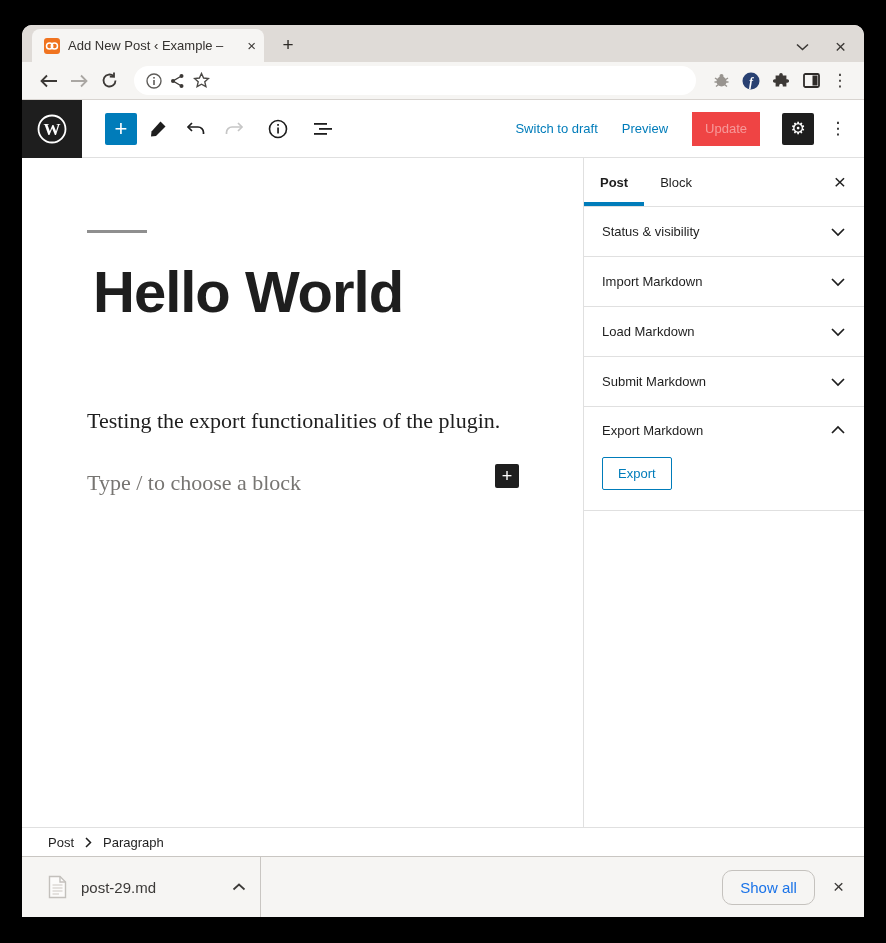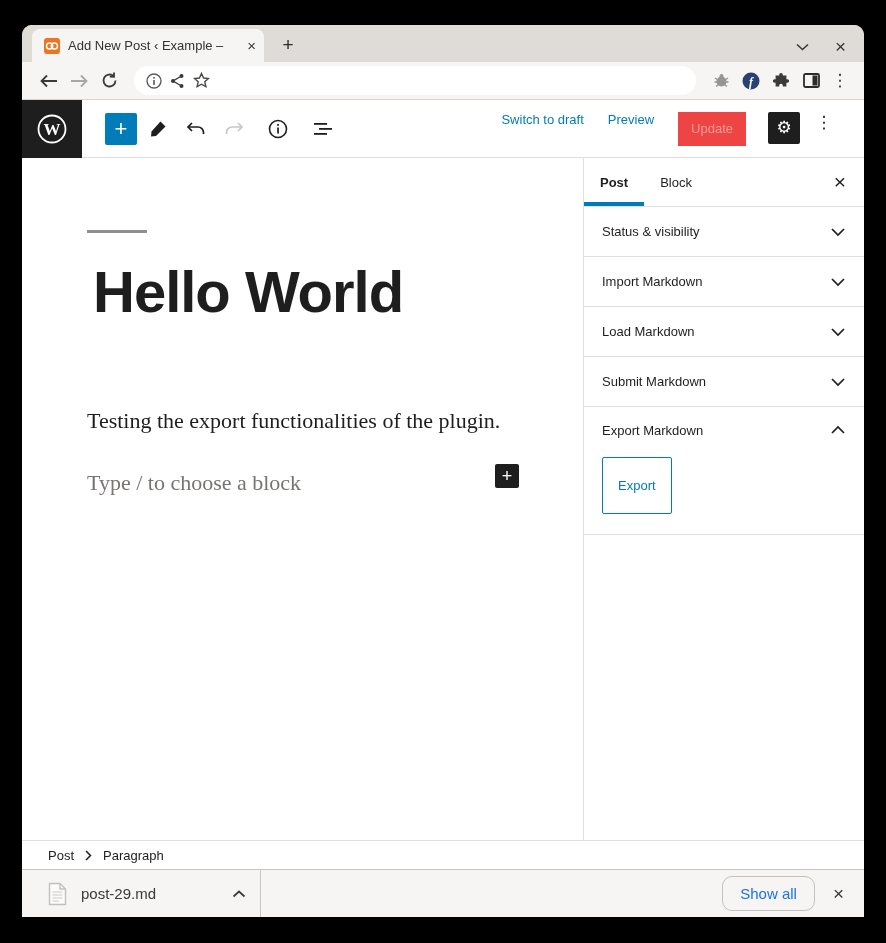--- a/index.html
+++ b/index.html
@@ -28,21 +28,21 @@
   .url { font-size:14px; white-space:nowrap; overflow:hidden; flex:1; color:#8a8884; }
   .url b { color:#222120; font-weight:400; }
   .ext { width:26px; height:26px; display:flex; align-items:center; justify-content:center; }
 
   
   .wp-header { height:58px; background:#fff; border-bottom:1px solid #e0e0e0; display:flex; align-items:center; flex:0 0 auto; }
   .wp-logo { width:60px; height:58px; background:#1e1e1e; display:flex; align-items:center; justify-content:center; flex:0 0 auto; }
   .inserter { width:32px; height:32px; margin-left:23px; background:#007cba; color:#fff; border:none; border-radius:2px;
               font-size:22px; line-height:30px; text-align:center; font-weight:400; }
   .hdr-icon { width:34px; height:34px; display:flex; align-items:center; justify-content:center; margin-left:4px; }
-  .hdr-right { margin-left:auto; display:flex; align-items:flex-start; padding-right:28px; }
+  .hdr-right { margin-left:auto; display:flex; align-items:center; padding-right:14px; }
   .hdr-link { color:#007cba; font-size:13px; margin-right:24px; cursor:pointer; }
   .update-btn { background:#ef4444; color:rgba(255,255,255,0.45); border:none; border-radius:0;
                 height:34px; padding:0 13px; font-size:13px; margin-right:22px; }
   .gear-btn { width:32px; height:32px; background:#1e1e1e; color:#fff; border:none; border-radius:2px;
               font-size:17px; line-height:32px; text-align:center; margin-right:12px; }
   .kebab { font-size:17px; color:#1e1e1e; width:24px; text-align:center; letter-spacing:0; }
 
   
   .main { flex:1; display:flex; min-height:0; }
   .canvas { flex:1; background:#fff; position:relative; overflow:hidden; }
@@ -65,29 +65,29 @@
   .sb-close { margin-left:auto; width:48px; display:flex; align-items:center; justify-content:center;
               font-size:21px; color:#1e1e1e; }
   .panel { border-bottom:1px solid #e0e0e0; }
   .panel-head { height:49px; display:flex; align-items:center; justify-content:space-between; padding:0 18px;
                 font-size:13px; color:#1e1e1e; cursor:pointer; }
   .panel-head .chev { transition:none; }
   .panel.expanded .panel-head { height:46px; }
   .panel.expanded .chev { transform:rotate(180deg); }
   .panel-body { padding:4px 16px 20px 18px; }
   .export-btn { background:#fff; border:1px solid #007cba; color:#007cba; border-radius:2px;
-                font-size:13px; padding:20px 15px; }
+                font-size:13px; padding:8px 15px; }
 
   
   .crumbbar { height:29px; background:#fff; border-top:1px solid #e0e0e0; display:flex; align-items:center;
               padding-left:26px; gap:11px; flex:0 0 auto; }
   .crumb { font-size:13px; color:#1e1e1e; }
 
   
-  .dlbar { height:48px; background:#f6f5f3; border-top:1px solid #c9c6c2; display:flex; align-items:center; flex:0 0 auto; }
+  .dlbar { height:61px; background:#f6f5f3; border-top:1px solid #c9c6c2; display:flex; align-items:center; flex:0 0 auto; }
   .dl-chip { width:238px; height:100%; display:flex; align-items:center; padding:0 14px 0 26px; gap:14px; }
   .dl-name { font-size:15px; color:#3c3a38; flex:1; }
   .dl-divider { width:1px; height:100%; background:#c9c6c2; }
   .showall-btn { margin-left:auto; height:35px; padding:0 17px; border:1px solid #c5c2be; border-radius:10px;
                  background:transparent; color:#1a73e8; font-size:15px; margin-right:18px; }
   .dl-close { font-size:19px; color:#3c3a38; margin-right:20px; }
 
   svg { display:block; }
 </style>
 </head>

